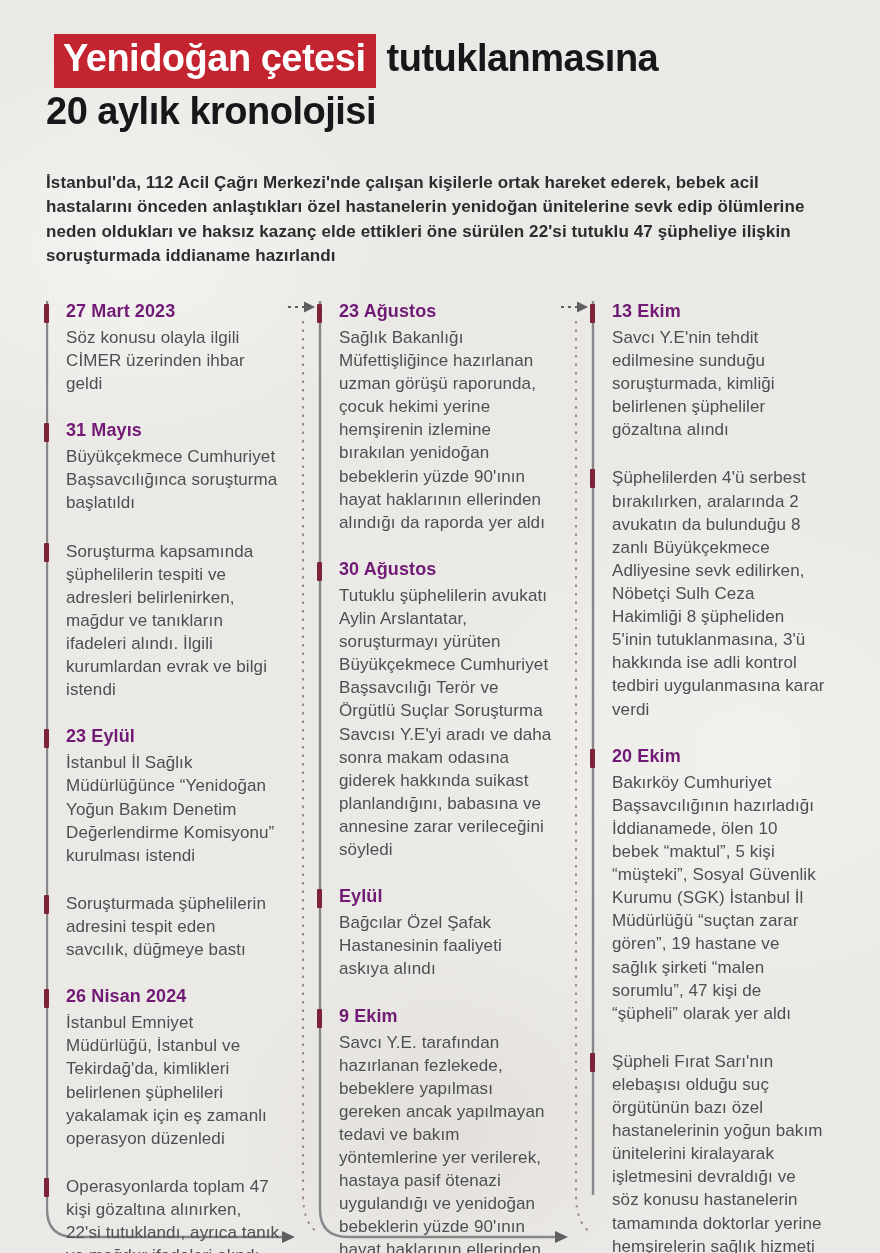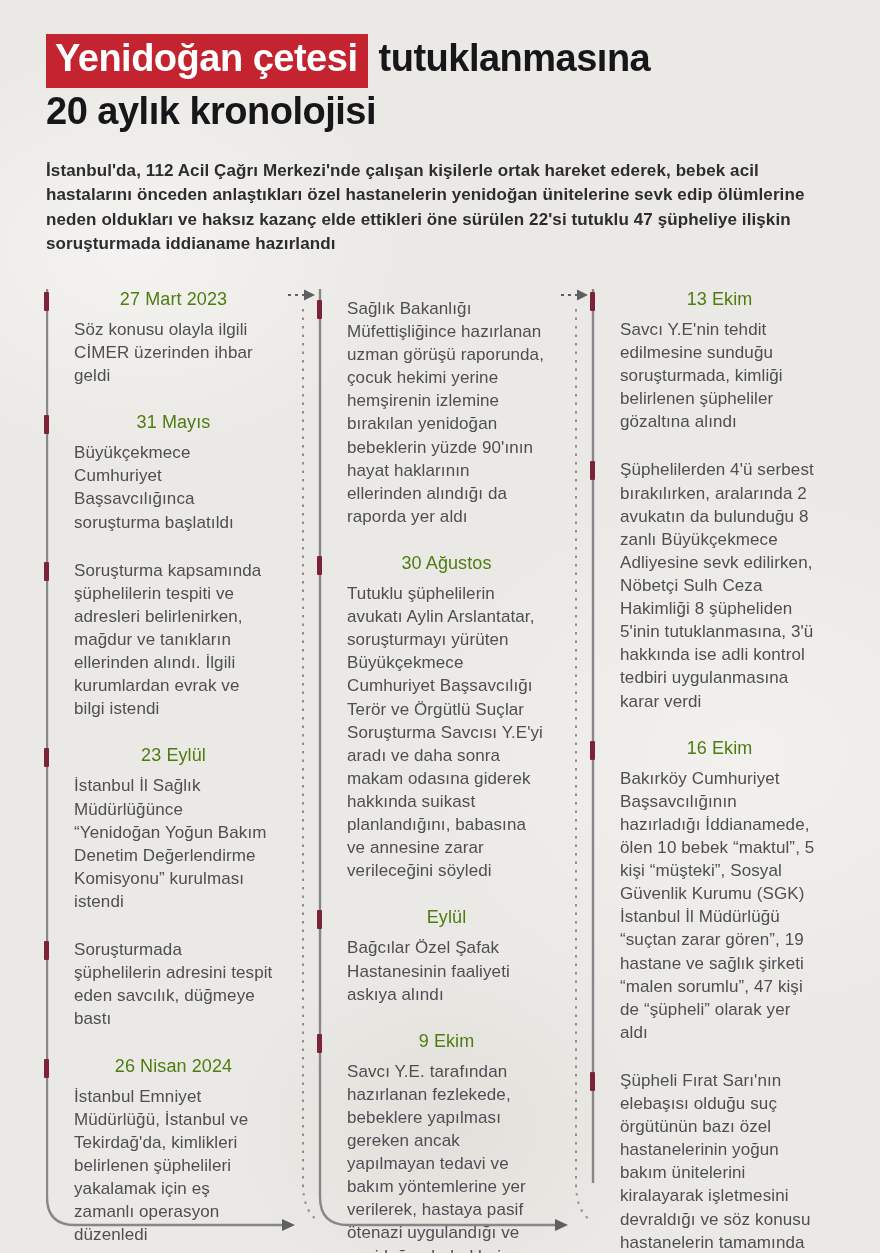--- a/index.html
+++ b/index.html
@@ -16,24 +16,24 @@
   }
   .page{padding:34px 46px 0 46px;}
 
   
   .title{
     font-size:38px;line-height:1.25;font-weight:700;
     color:#17171a;letter-spacing:-.5px;margin:0;
   }
   .title .hl{
     color:#ffffff;background:#c3242f;
-    padding:1px 11px 5px 9px;display:inline-block;
+    padding:1px 11px 5px 9px;display:inline-block;margin-left:8px;
   }
   .intro{
-    margin-top:24px;max-width:796px;
+    margin-top:36px;max-width:796px;
     font-size:17px;font-weight:700;color:#2d2d30;
     line-height:1.44;letter-spacing:.1px;
   }
 
   
   .timeline{
     position:relative;
     margin-top:28px;
     display:flex;
     gap:32px;
@@ -49,26 +49,26 @@
     width:241px;flex:0 0 241px;
     padding:4px 6px 0 20px;
     box-sizing:border-box;
   }
   .entry{position:relative;margin-bottom:25px;}
   .tick{
     position:absolute;left:-22px;top:3px;
     width:5px;height:19px;background:#7c2338;border-radius:1px;
   }
   .date{
-    font-size:18px;font-weight:400;color:#4d7c0f;
-    margin:0 0 4px 0;letter-spacing:.1px;text-align:center;
+    font-size:18px;font-weight:700;color:#701a75;
+    margin:0 0 4px 0;letter-spacing:.1px;
   }
   .body{
     font-size:17px;color:#4e4e53;line-height:1.36;
-    letter-spacing:.1px;margin:8px;
+    letter-spacing:.1px;margin:0;
   }
 </style>
 </head>
 <body>
 
 <div class="page">
 
   <h1 class="title"><span class="hl">Yenidoğan çetesi</span><span> tutuklanmasına</span><br>
     <span>20 aylık kronolojisi</span>
   </h1>
@@ -102,21 +102,21 @@
         <div class="date">27 Mart 2023</div>
         <p class="body">Söz konusu olayla ilgili CİMER üzerinden ihbar geldi</p>
       </div>
       <div class="entry">
         <span class="tick"></span>
         <div class="date">31 Mayıs</div>
         <p class="body">Büyükçekmece Cumhuriyet Başsavcılığınca soruşturma başlatıldı</p>
       </div>
       <div class="entry">
         <span class="tick"></span>
-        <p class="body">Soruşturma kapsamında şüphelilerin tespiti ve adresleri belirlenirken, mağdur ve tanıkların ellerinden alındı. İlgili kurumlardan evrak ve bilgi istendi</p>
+        <p class="body">Soruşturma kapsamında şüphelilerin tespiti ve adresleri belirlenirken, mağdur ve tanıkların ifadeleri alındı. İlgili kurumlardan evrak ve bilgi istendi</p>
       </div>
       <div class="entry">
         <span class="tick"></span>
         <div class="date">23 Eylül</div>
         <p class="body">İstanbul İl Sağlık Müdürlüğünce “Yenidoğan Yoğun Bakım Denetim Değerlendirme Komisyonu” kurulması istendi</p>
       </div>
       <div class="entry">
         <span class="tick"></span>
         <p class="body">Soruşturmada şüphelilerin adresini tespit eden savcılık, düğmeye bastı</p>
       </div>
@@ -128,20 +128,21 @@
       <div class="entry">
         <span class="tick"></span>
         <p class="body">Operasyonlarda toplam 47 kişi gözaltına alınırken, 22'si tutuklandı, ayrıca tanık ve mağdur ifadeleri alındı</p>
       </div>
 
     </div>
 
     <div class="col">
       <div class="entry">
         <span class="tick"></span>
+        <div class="date">23 Ağustos</div>
         <p class="body">Sağlık Bakanlığı Müfettişliğince hazırlanan uzman görüşü raporunda, çocuk hekimi yerine hemşirenin izlemine bırakılan yenidoğan bebeklerin yüzde 90'ının hayat haklarının ellerinden alındığı da raporda yer aldı</p>
       </div>
       <div class="entry">
         <span class="tick"></span>
         <div class="date">30 Ağustos</div>
         <p class="body">Tutuklu şüphelilerin avukatı Aylin Arslantatar, soruşturmayı yürüten Büyükçekmece Cumhuriyet Başsavcılığı Terör ve Örgütlü Suçlar Soruşturma Savcısı Y.E'yi aradı ve daha sonra makam odasına giderek hakkında suikast planlandığını, babasına ve annesine zarar verileceğini söyledi</p>
       </div>
       <div class="entry">
         <span class="tick"></span>
         <div class="date">Eylül</div>
@@ -159,21 +160,21 @@
         <span class="tick"></span>
         <div class="date">13 Ekim</div>
         <p class="body">Savcı Y.E'nin tehdit edilmesine sunduğu soruşturmada, kimliği belirlenen şüpheliler gözaltına alındı</p>
       </div>
       <div class="entry">
         <span class="tick"></span>
         <p class="body">Şüphelilerden 4'ü serbest bırakılırken, aralarında 2 avukatın da bulunduğu 8 zanlı Büyükçekmece Adliyesine sevk edilirken, Nöbetçi Sulh Ceza Hakimliği 8 şüpheliden 5'inin tutuklanmasına, 3'ü hakkında ise adli kontrol tedbiri uygulanmasına karar verdi</p>
       </div>
       <div class="entry">
         <span class="tick"></span>
-        <div class="date">16 Ekim</div>
+        <div class="date">20 Ekim</div>
         <p class="body">Bakırköy Cumhuriyet Başsavcılığının hazırladığı İddianamede, ölen 10 bebek “maktul”, 5 kişi “müşteki”, Sosyal Güvenlik Kurumu (SGK) İstanbul İl Müdürlüğü “suçtan zarar gören”, 19 hastane ve sağlık şirketi “malen sorumlu”, 47 kişi de “şüpheli” olarak yer aldı</p>
       </div>
       <div class="entry">
         <span class="tick"></span>
         <p class="body">Şüpheli Fırat Sarı'nın elebaşısı olduğu suç örgütünün bazı özel hastanelerinin yoğun bakım ünitelerini kiralayarak işletmesini devraldığı ve söz konusu hastanelerin tamamında doktorlar yerine hemşirelerin sağlık hizmeti sunduğu aktarıldı</p>
       </div>
     </div>
 
   </div>
 </div>

